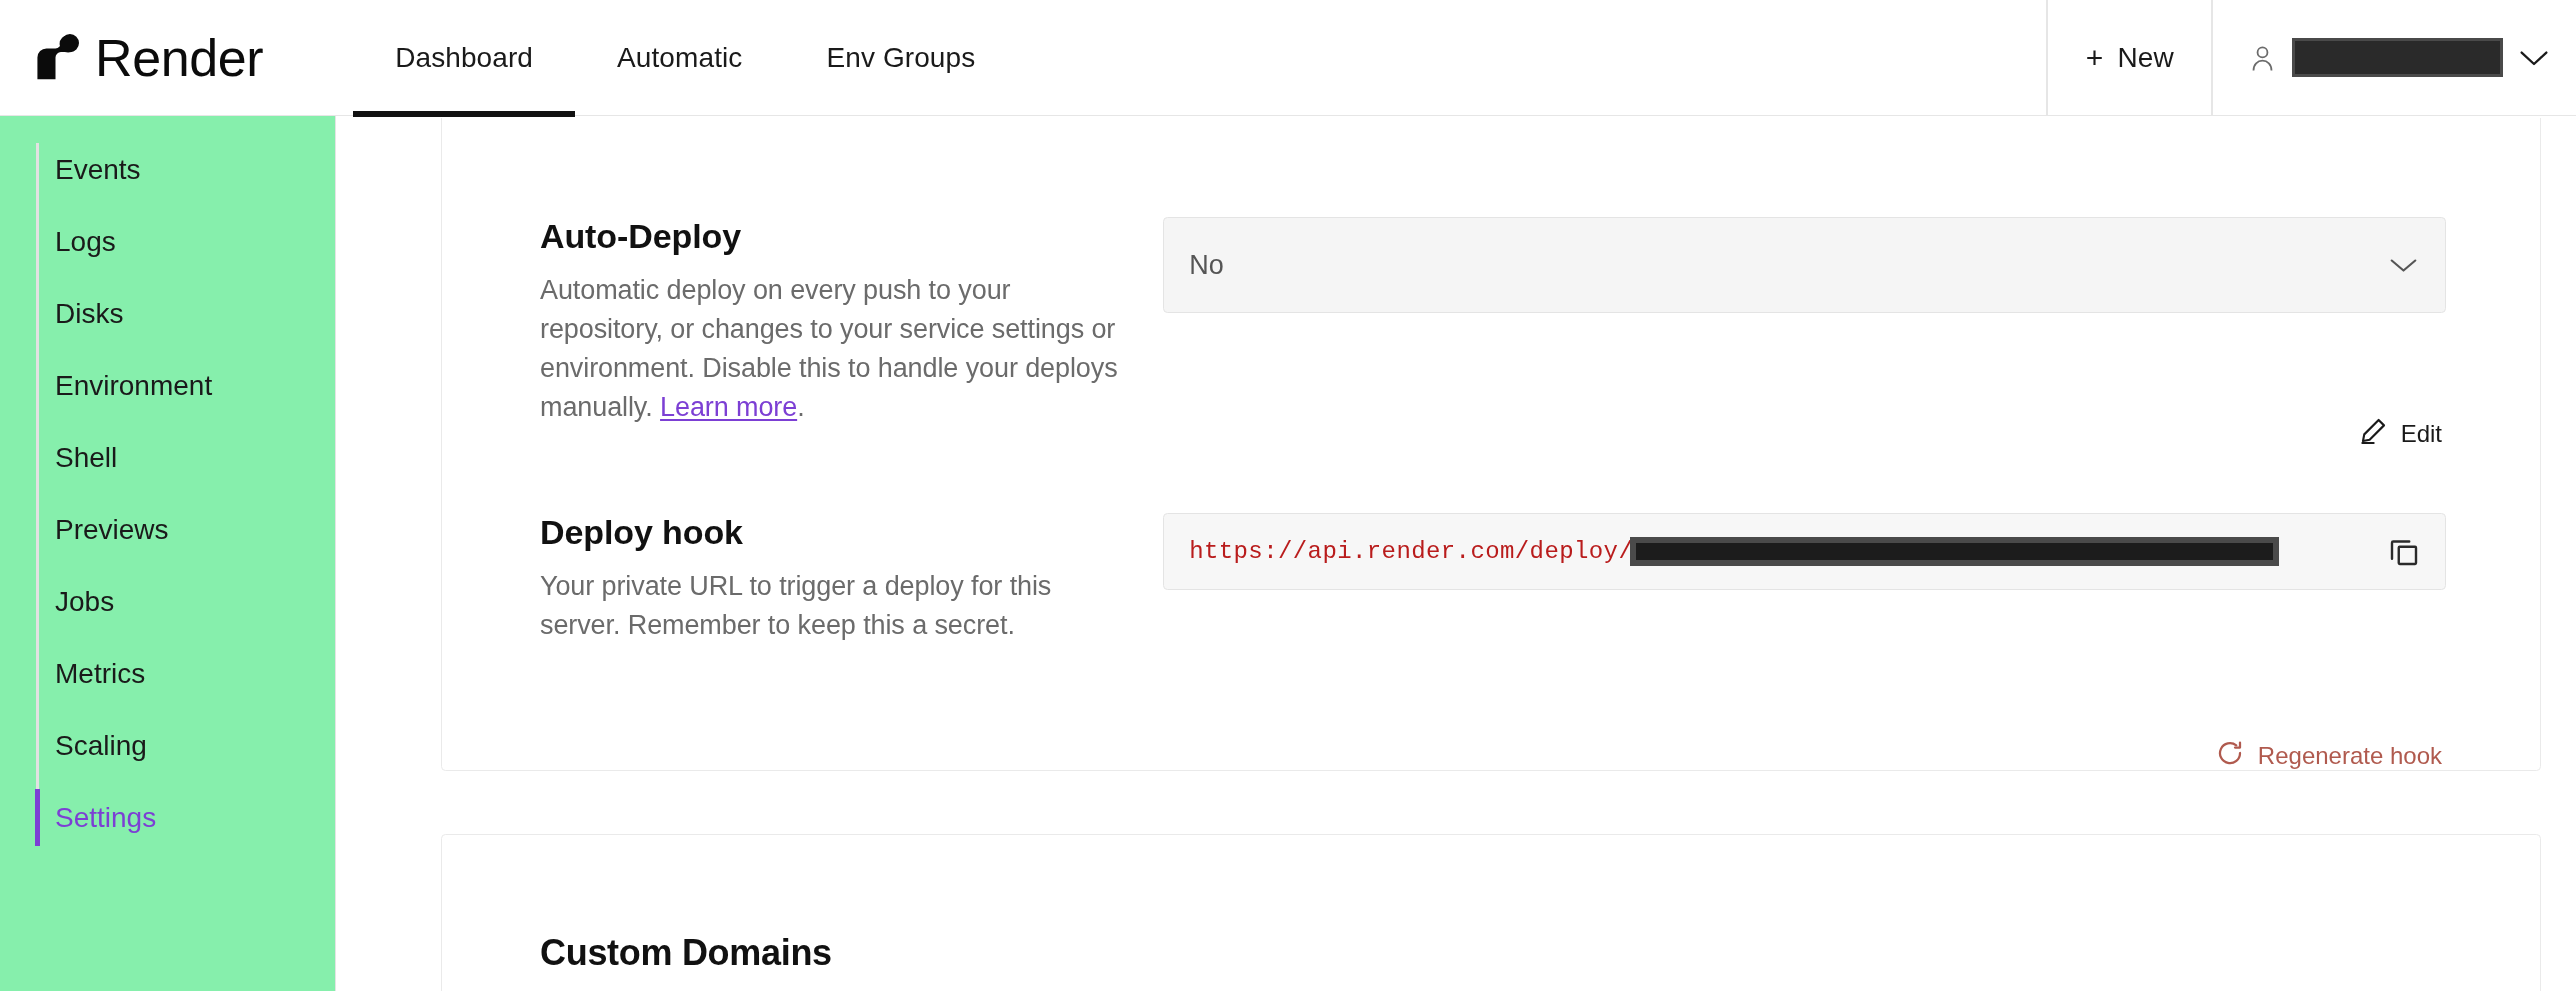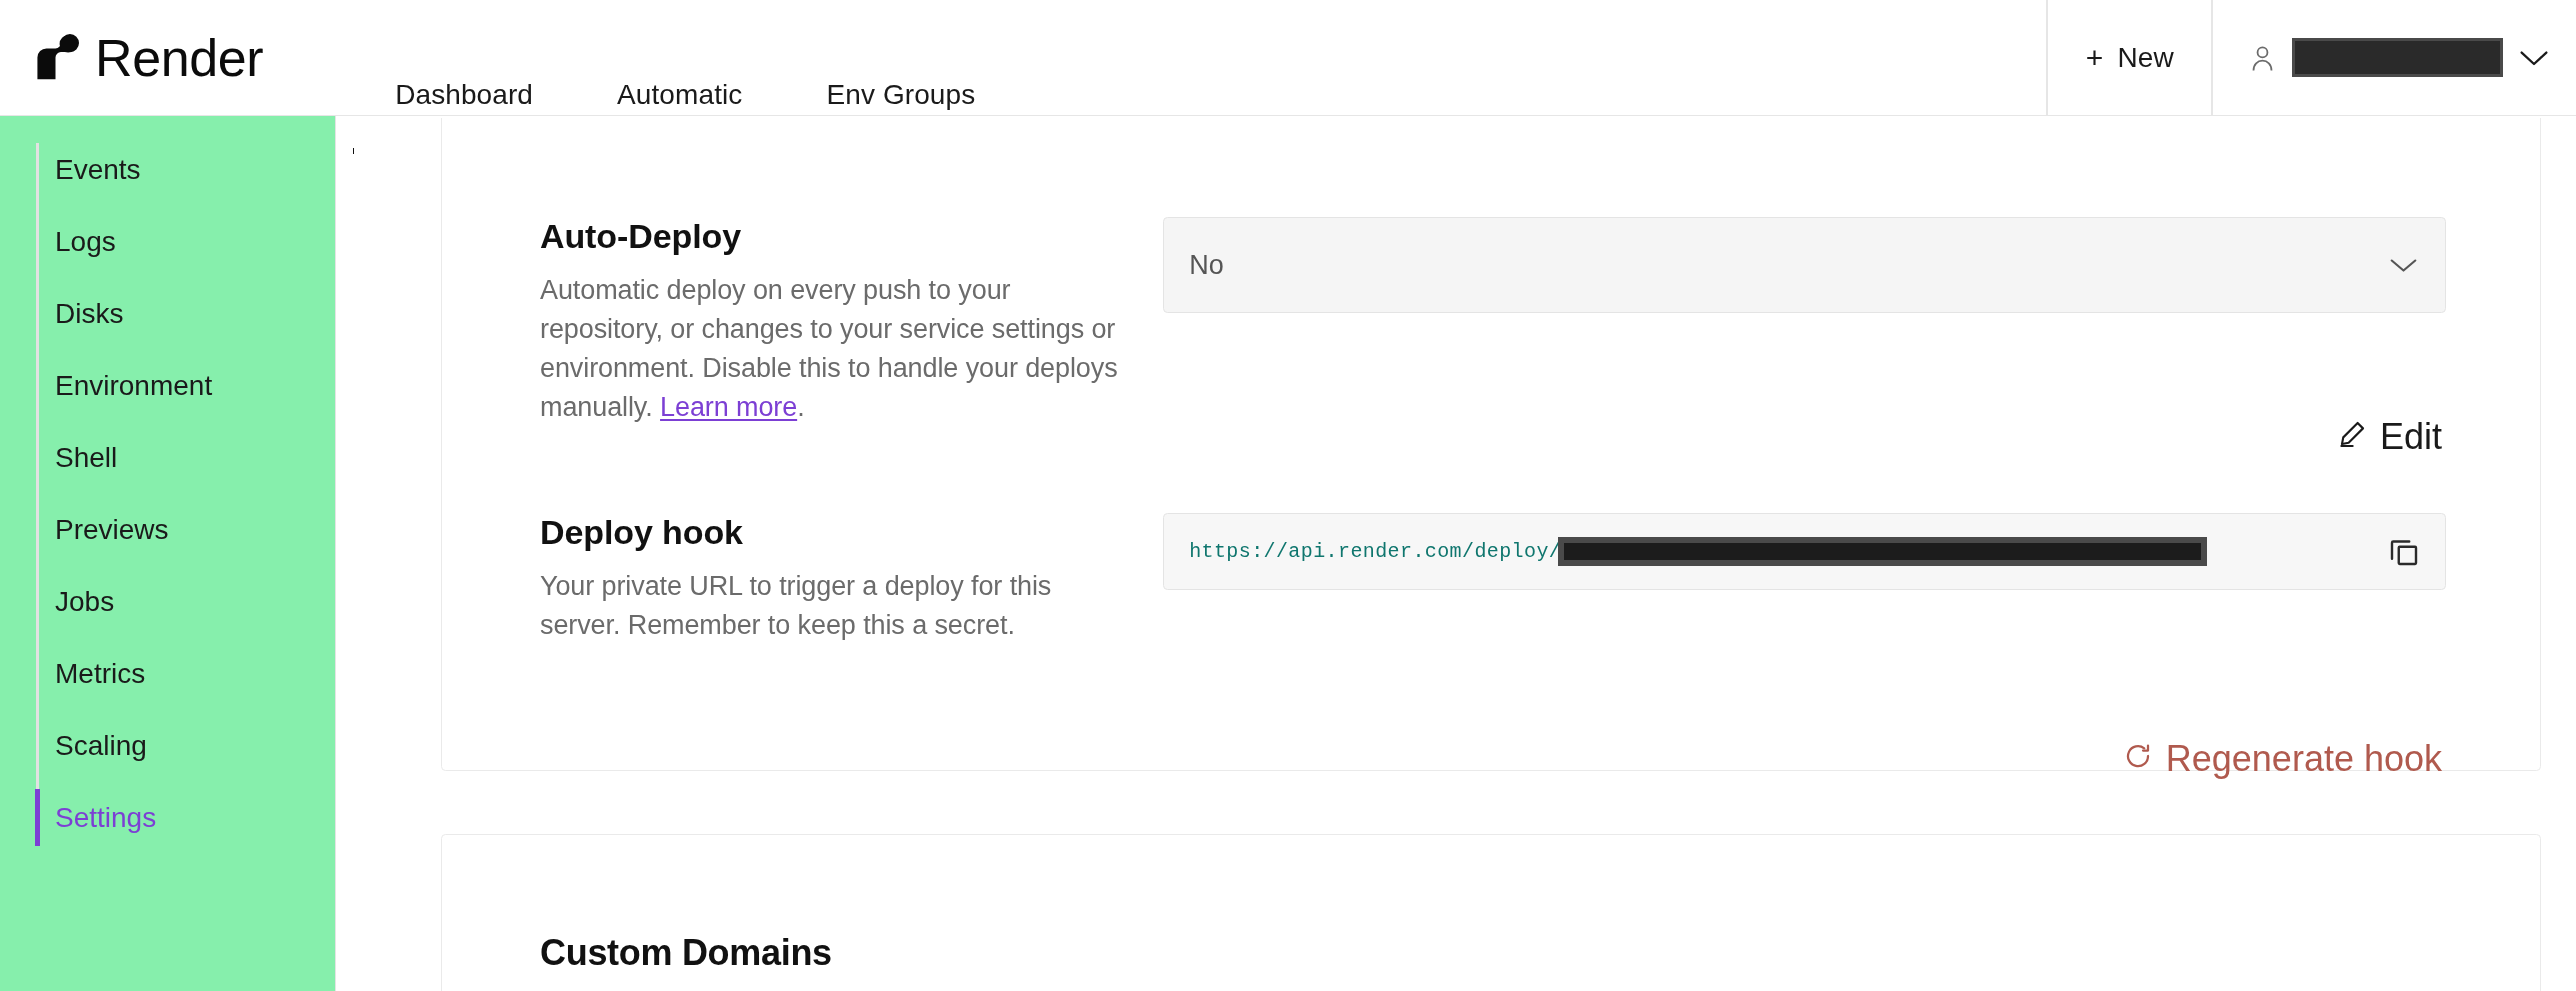--- a/index.html
+++ b/index.html
@@ -29,21 +29,20 @@
   .brand-logo { width: 47px; height: 47px; display:block; }
   .brand-name {
     font-size: 52px; font-weight: 400; letter-spacing: -0.4px;
     color: #0b0b0b; line-height: 1;
   }
 
   .mainnav {
     display: flex; align-items: stretch;
     margin-left: 90px;
     height: 115px;
-    margin-top: 37px;
   }
   .navitem {
     position: relative;
     display: flex; align-items: center; justify-content: center;
     padding: 0 42px;
     font-size: 28px; color: #1a1a1a;
     cursor: pointer; white-space: nowrap;
     letter-spacing: 0.1px;
   }
   .navitem.active::after {
@@ -173,42 +172,42 @@
     position: relative;
     height: 77px; width: 100%;
     background: #f7f7f7;
     border: 1.8px solid #e4e4e4;
     border-radius: 4.5px;
     display: flex; align-items: center;
     padding: 0 25px;
   }
   .hook-url {
     font-family: "Liberation Mono", "DejaVu Sans Mono", monospace;
-    font-size: 20px; color: #0f766e; letter-spacing: 0.4px;
+    font-size: 24px; color: #b91c1c; letter-spacing: 0.4px;
     white-space: nowrap;
   }
   .redacted-hook {
     display: inline-block;
     width: 649px; height: 29px;
     background: #1c1c1c;
     border: 6.3px solid #4a4a4a;
     vertical-align: middle;
     margin-left: -3.6px;
   }
   .copy-btn {
     position: absolute; right: 23px; top: 50%;
     transform: translateY(-50%);
     width: 36px; height: 36px; cursor: pointer;
   }
 
   
   .action-link {
     position: absolute;
     display: flex; align-items: center; gap: 12.5px;
-    font-size: 36px; cursor: pointer;
+    font-size: 24px; cursor: pointer;
     white-space: nowrap;
   }
   .action-link.edit { color: #1a1a1a; }
   .action-link.regen { color: #b05a4e; }
   .action-icon { display: block; }
 
   .section-title {
     font-size: 36px; font-weight: 700; color: #111111;
     letter-spacing: -0.3px;
   }

